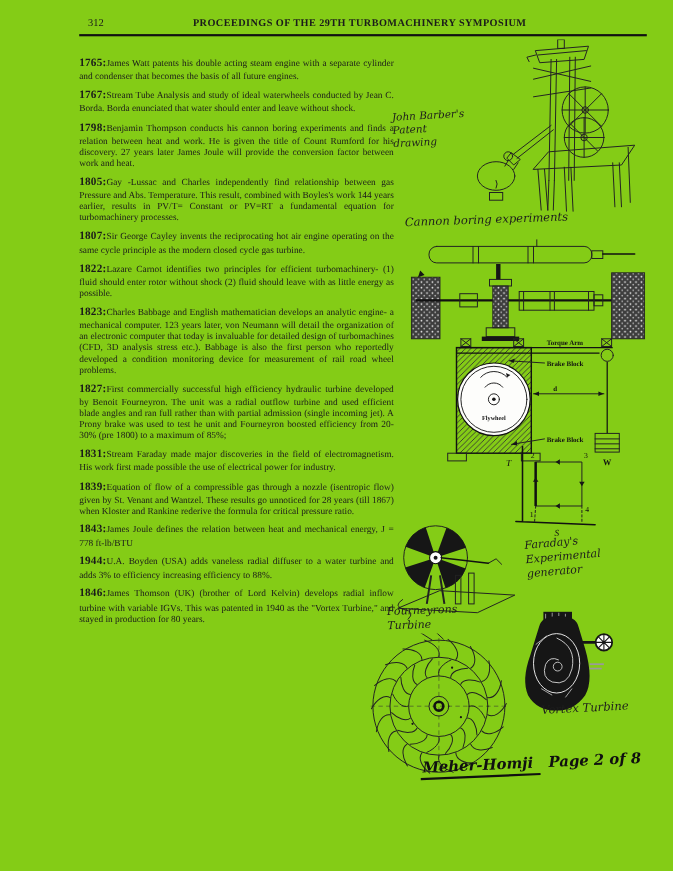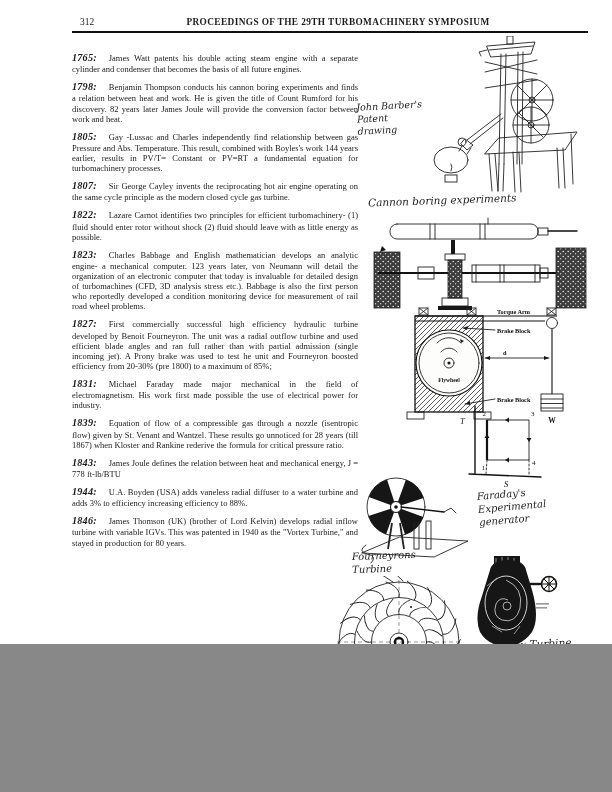--- a/index.html
+++ b/index.html
@@ -1,29 +1,29 @@
 <!DOCTYPE html>
 <html><head>
 <meta charset="utf-8">
 <style>
   html,body{margin:0;padding:0;background:#888;}
   .sheet{
-    position:relative; width:612px; height:644px; background:#ffffff;
+    position:relative; width:612px; height:792px; background:#84cc16;
     font-family:"Liberation Serif", serif; color:#1b1b1b; overflow:hidden;
     margin:0 auto;
   }
   
   .page-num{position:absolute;left:80px;top:17px;font-size:9.5px;}
-  .page-title{position:absolute;left:80px;top:17px;width:516px;text-align:center;
+  .page-title{position:absolute;left:69px;top:17px;width:516px;text-align:center;
     font-size:9.3px;font-weight:bold;letter-spacing:.4px;}
   .rule{position:absolute;left:72px;top:31px;width:516px;height:2px;background:#111;}
   
   .timeline{position:absolute;left:72px;top:52px;width:286px;text-align:justify;}
   .entry{margin:0 0 7px 0;font-size:8.5px;line-height:1.19;}
-  .entry b{font-size:10.2px;padding-right:12px;letter-spacing:.2px;font-style:italic;}
+  .entry b{font-size:10.2px;padding-right:0;letter-spacing:.2px;}
   
   .abs{position:absolute;}
   .hand{font-family:"DejaVu Serif", serif;font-style:italic;color:#1d1d1d;
     white-space:pre-line;line-height:1.28;}
   svg{display:block;}
   .sk{stroke:#222;fill:none;stroke-width:.9;stroke-linecap:round;}
   .skb{stroke:#111;fill:none;stroke-width:1.4;stroke-linecap:round;}
   .fill{fill:#161616;stroke:none;}
   .dlabel{font-family:"Liberation Serif", serif;font-size:6.3px;font-weight:bold;fill:#111;}
   .dnum{font-family:"Liberation Serif", serif;font-size:7px;fill:#111;}
@@ -38,38 +38,39 @@
 
 <div class="sheet">
 
   <div class="page-num">312</div>
   <div class="page-title">PROCEEDINGS OF THE 29TH TURBOMACHINERY SYMPOSIUM</div>
   <div class="rule"></div>
 
   <div class="timeline">
     <p class="entry"><b>1765:</b><span>James Watt patents his double acting steam engine with a separate cylinder and condenser that becomes the basis of all future engines.</span></p>
 
-
-
-    <p class="entry"><b>1798:</b><span>Benjamin Thompson conducts his cannon boring experiments and finds a relation between heat and work. He is given the title of Count Rumford for his discovery. 82 years later James Joule will provide the conversion factor between work and heat.</span></p>
+    <p class="entry"><b>1767:</b><span>Stream Tube Analysis and study of ideal waterwheels conducted by Jean C. Borda. Borda enunciated that water should enter and leave without shock.</span></p>
+
+
+    <p class="entry"><b>1798:</b><span>Benjamin Thompson conducts his cannon boring experiments and finds a relation between heat and work. He is given the title of Count Rumford for his discovery. 27 years later James Joule will provide the conversion factor between work and heat.</span></p>
 
     <p class="entry"><b>1805:</b><span>Gay -Lussac and Charles independently find relationship between gas Pressure and Abs. Temperature. This result, combined with Boyles's work 144 years earlier, results in PV/T= Constant or PV=RT a fundamental equation for turbomachinery processes.</span></p>
 
     <p class="entry"><b>1807:</b><span>Sir George Cayley invents the reciprocating hot air engine operating on the same cycle principle as the modern closed cycle gas turbine.</span></p>
 
 
     <p class="entry"><b>1822:</b><span>Lazare Carnot identifies two principles for efficient turbomachinery- (1) fluid should enter rotor without shock (2) fluid should leave with as little energy as possible.</span></p>
 
 
     <p class="entry"><b>1823:</b><span>Charles Babbage and English mathematician develops an analytic engine- a mechanical computer. 123 years later, von Neumann will detail the organization of an electronic computer that today is invaluable for detailed design of turbomachines (CFD, 3D analysis stress etc.). Babbage is also the first person who reportedly developed a condition monitoring device for measurement of rail road wheel problems.</span></p>
 
 
     <p class="entry"><b>1827:</b><span>First commercially successful high efficiency hydraulic turbine developed by Benoit Fourneyron. The unit was a radial outflow turbine and used efficient blade angles and ran full rather than with partial admission (single incoming jet). A Prony brake was used to test he unit and Fourneyron boosted efficiency from 20-30% (pre 1800) to a maximum of 85%;</span></p>
 
-    <p class="entry"><b>1831:</b><span>Michael Faraday made major mechanical in the field of electromagnetism. His work first made possible the use of electrical power for industry.</span></p>
+    <p class="entry"><b>1831:</b><span>Stream Faraday made major discoveries in the field of electromagnetism. His work first made possible the use of electrical power for industry.</span></p>
 
 
     <p class="entry"><b>1839:</b><span>Equation of flow of a compressible gas through a nozzle (isentropic flow) given by St. Venant and Wantzel. These results go unnoticed for 28 years (till 1867) when Kloster and Rankine rederive the formula for critical pressure ratio.</span></p>
 
     <p class="entry"><b>1843:</b><span>James Joule defines the relation between heat and mechanical energy, J = 778 ft-lb/BTU</span></p>
 
     <p class="entry"><b>1944:</b><span>U.A. Boyden (USA) adds vaneless radial diffuser to a water turbine and adds 3% to efficiency increasing efficiency to 88%.</span></p>
 
     <p class="entry"><b>1846:</b><span>James Thomson (UK) (brother of Lord Kelvin) develops radial inflow turbine with variable IGVs. This was patented in 1940 as the "Vortex Turbine," and stayed in production for 80 years.</span></p>
 

